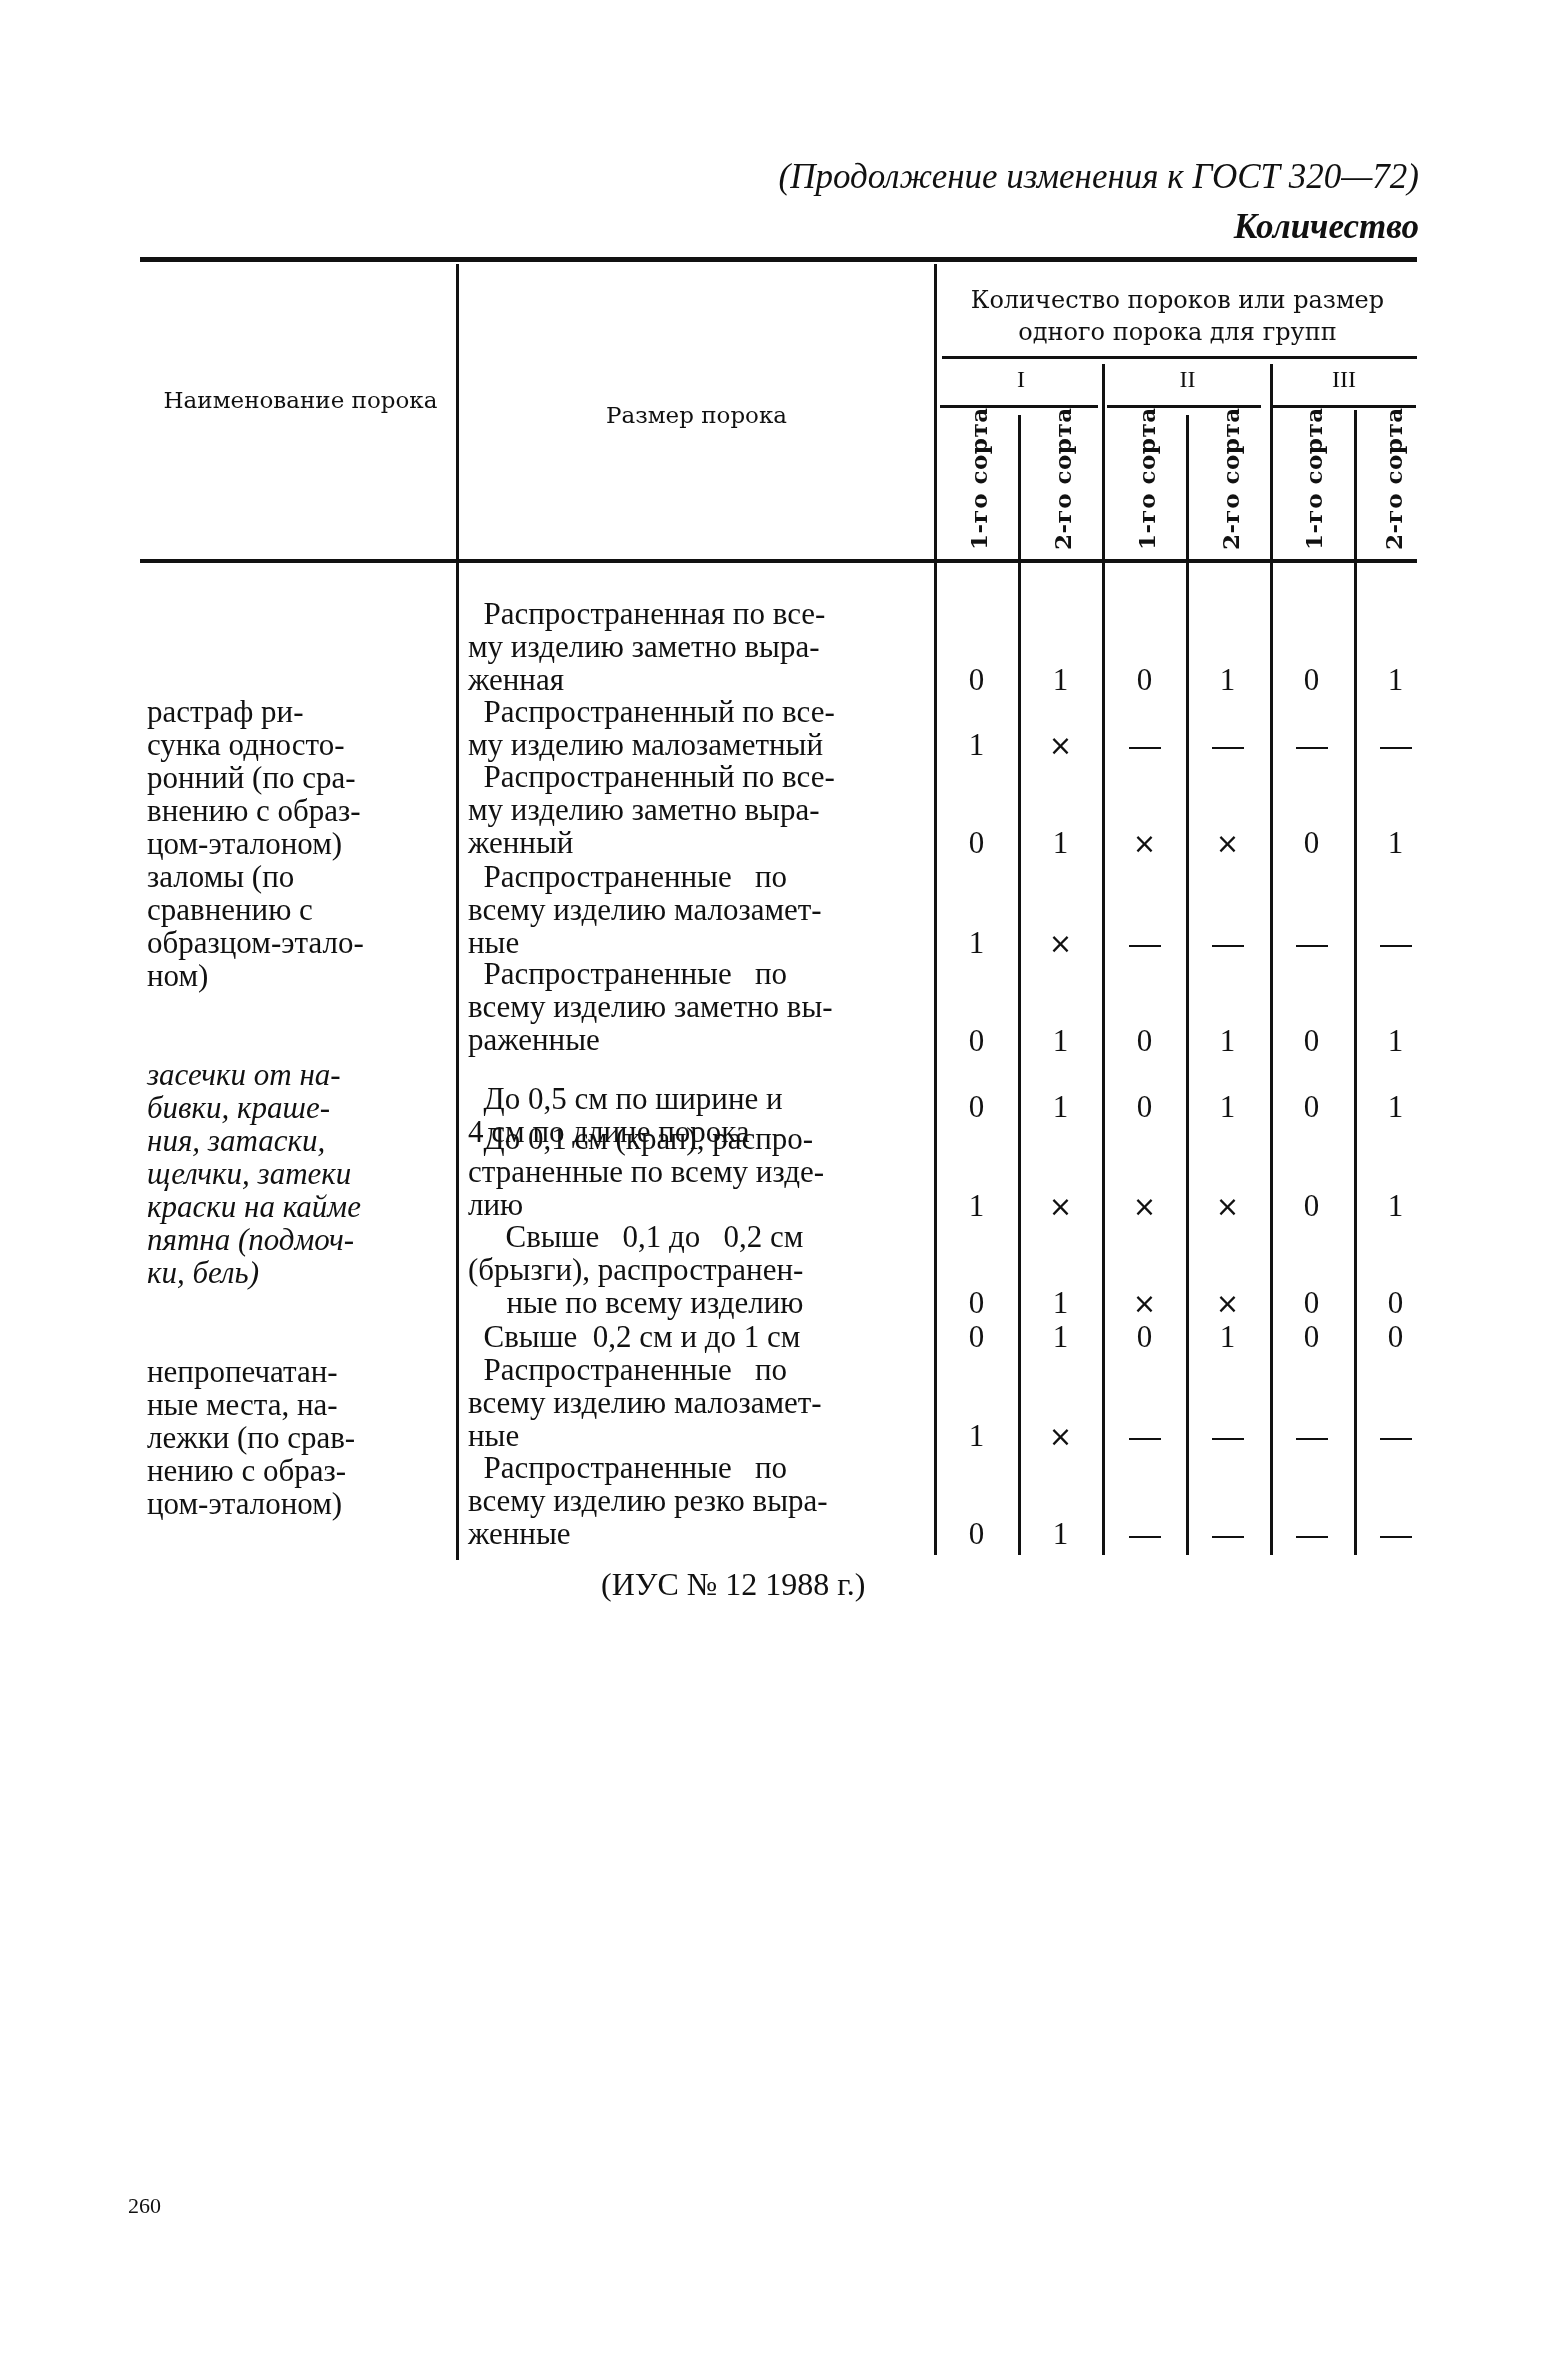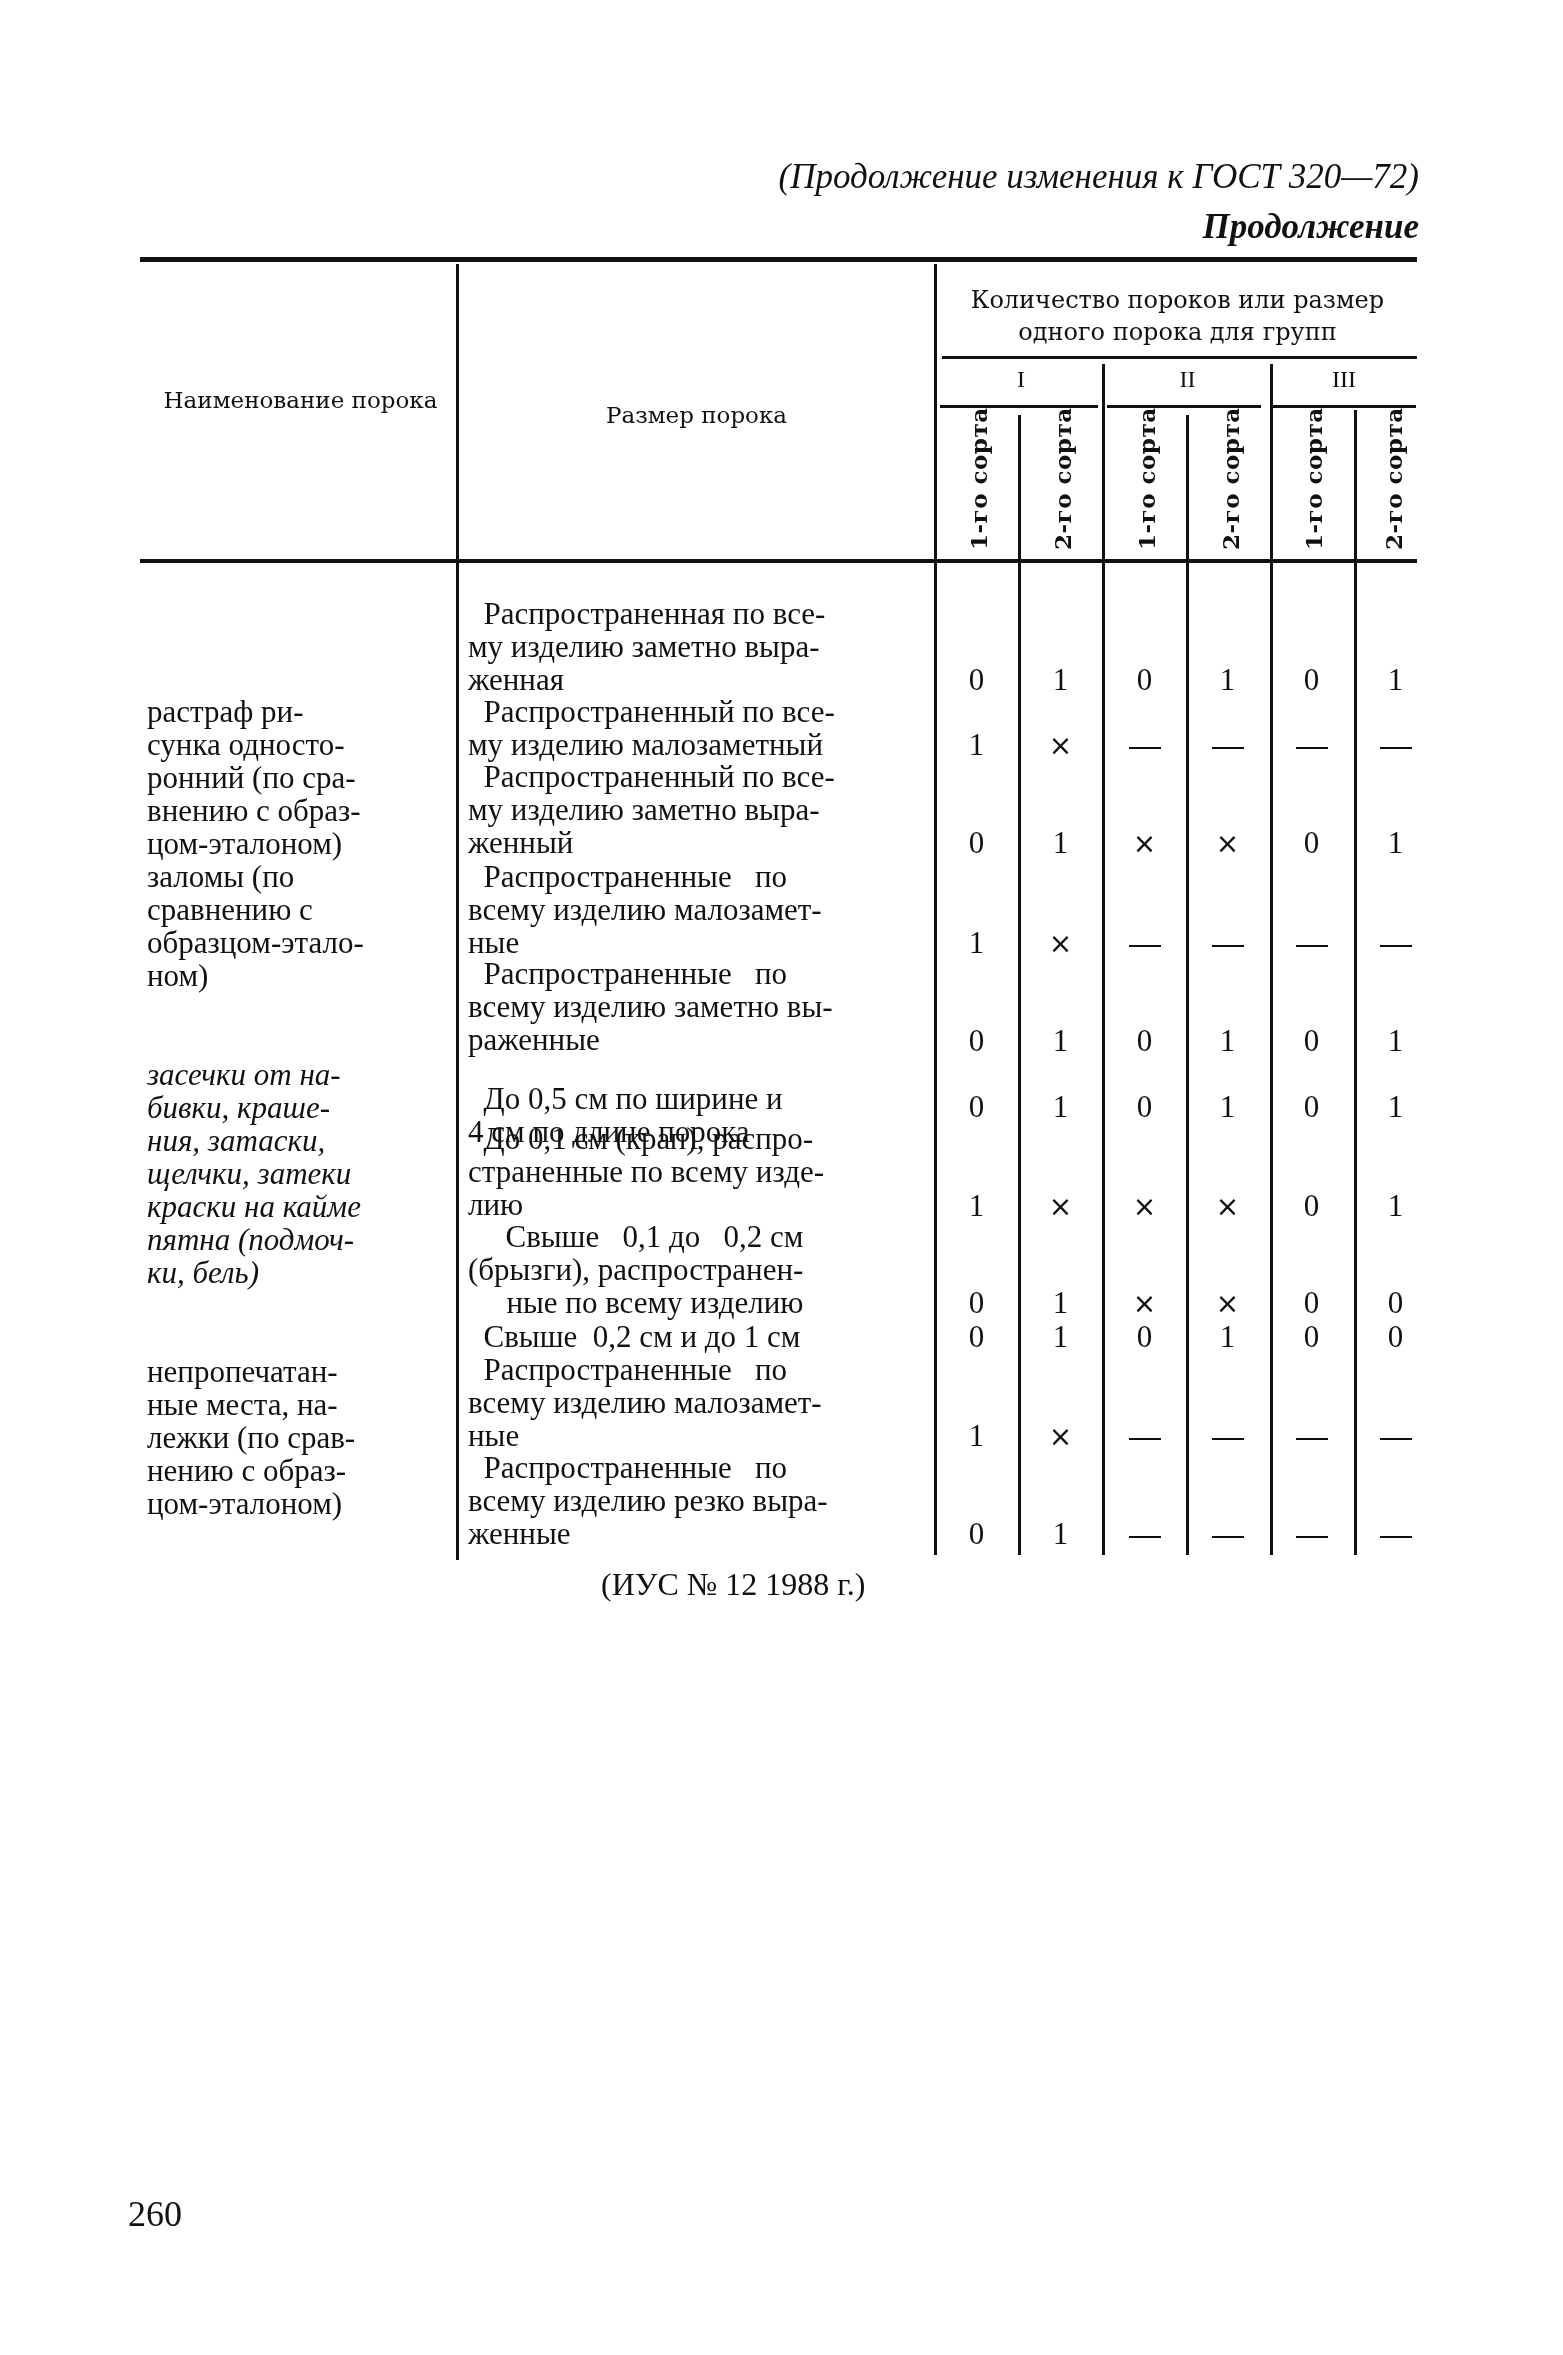--- a/index.html
+++ b/index.html
@@ -12,27 +12,27 @@
   .vline { position: absolute; background: #111; width: 2.8px; }
   .th { font-family: "DejaVu Serif", "Liberation Serif", serif; font-size: 23px; text-align: center; line-height: 32px; }
   .grp { font-size: 24px; text-align: center; }
   .vert { position: absolute; writing-mode: vertical-rl; transform: rotate(180deg);
           font-family: "DejaVu Serif", serif; font-weight: bold; font-size: 23px; letter-spacing: 0.5px; white-space: nowrap; }
   .body-text { font-size: 31px; line-height: 33px; white-space: pre; }
   .cell { position: absolute; width: 75px; text-align: center; font-size: 31px; line-height: 33px; }
   .xmark { display: inline-block; font-family: "DejaVu Sans", sans-serif; font-size: 28px; }
   .dash { display: inline-block; width: 32px; height: 1.9px; background: #111; vertical-align: middle; }
   .footnote { font-size: 32px; white-space: nowrap; }
-  .pagenum { font-size: 36px; }
+  .pagenum { font-size: 22px; }
 </style>
 </head>
 <body>
 
 <div class="abs hdr-italic" style="right:144px; top:157px;">(Продолжение изменения к ГОСТ 320—72)</div>
-<div class="abs hdr-bold" style="right:144px; top:207px;">Продолжение</div>
+<div class="abs hdr-bold" style="right:144px; top:207px;">Количество</div>
 
 <div class="rule" style="left:140px; top:257px; width:1277px; height:4.7px;"></div>
 <div class="rule" style="left:140px; top:559px; width:1277px; height:3.7px;"></div>
 <div class="rule" style="left:942px; top:356px; width:475px; height:2.8px;"></div>
 <div class="rule" style="left:940px; top:405px; width:158px; height:2.8px;"></div>
 <div class="rule" style="left:1107px; top:405px; width:154px; height:2.8px;"></div>
 <div class="rule" style="left:1272px; top:405px; width:144px; height:2.8px;"></div>
 
 <div class="vline" style="left:456px; top:264px; height:1296px;"></div>
 <div class="vline" style="left:934px; top:264px; height:1291px;"></div>

